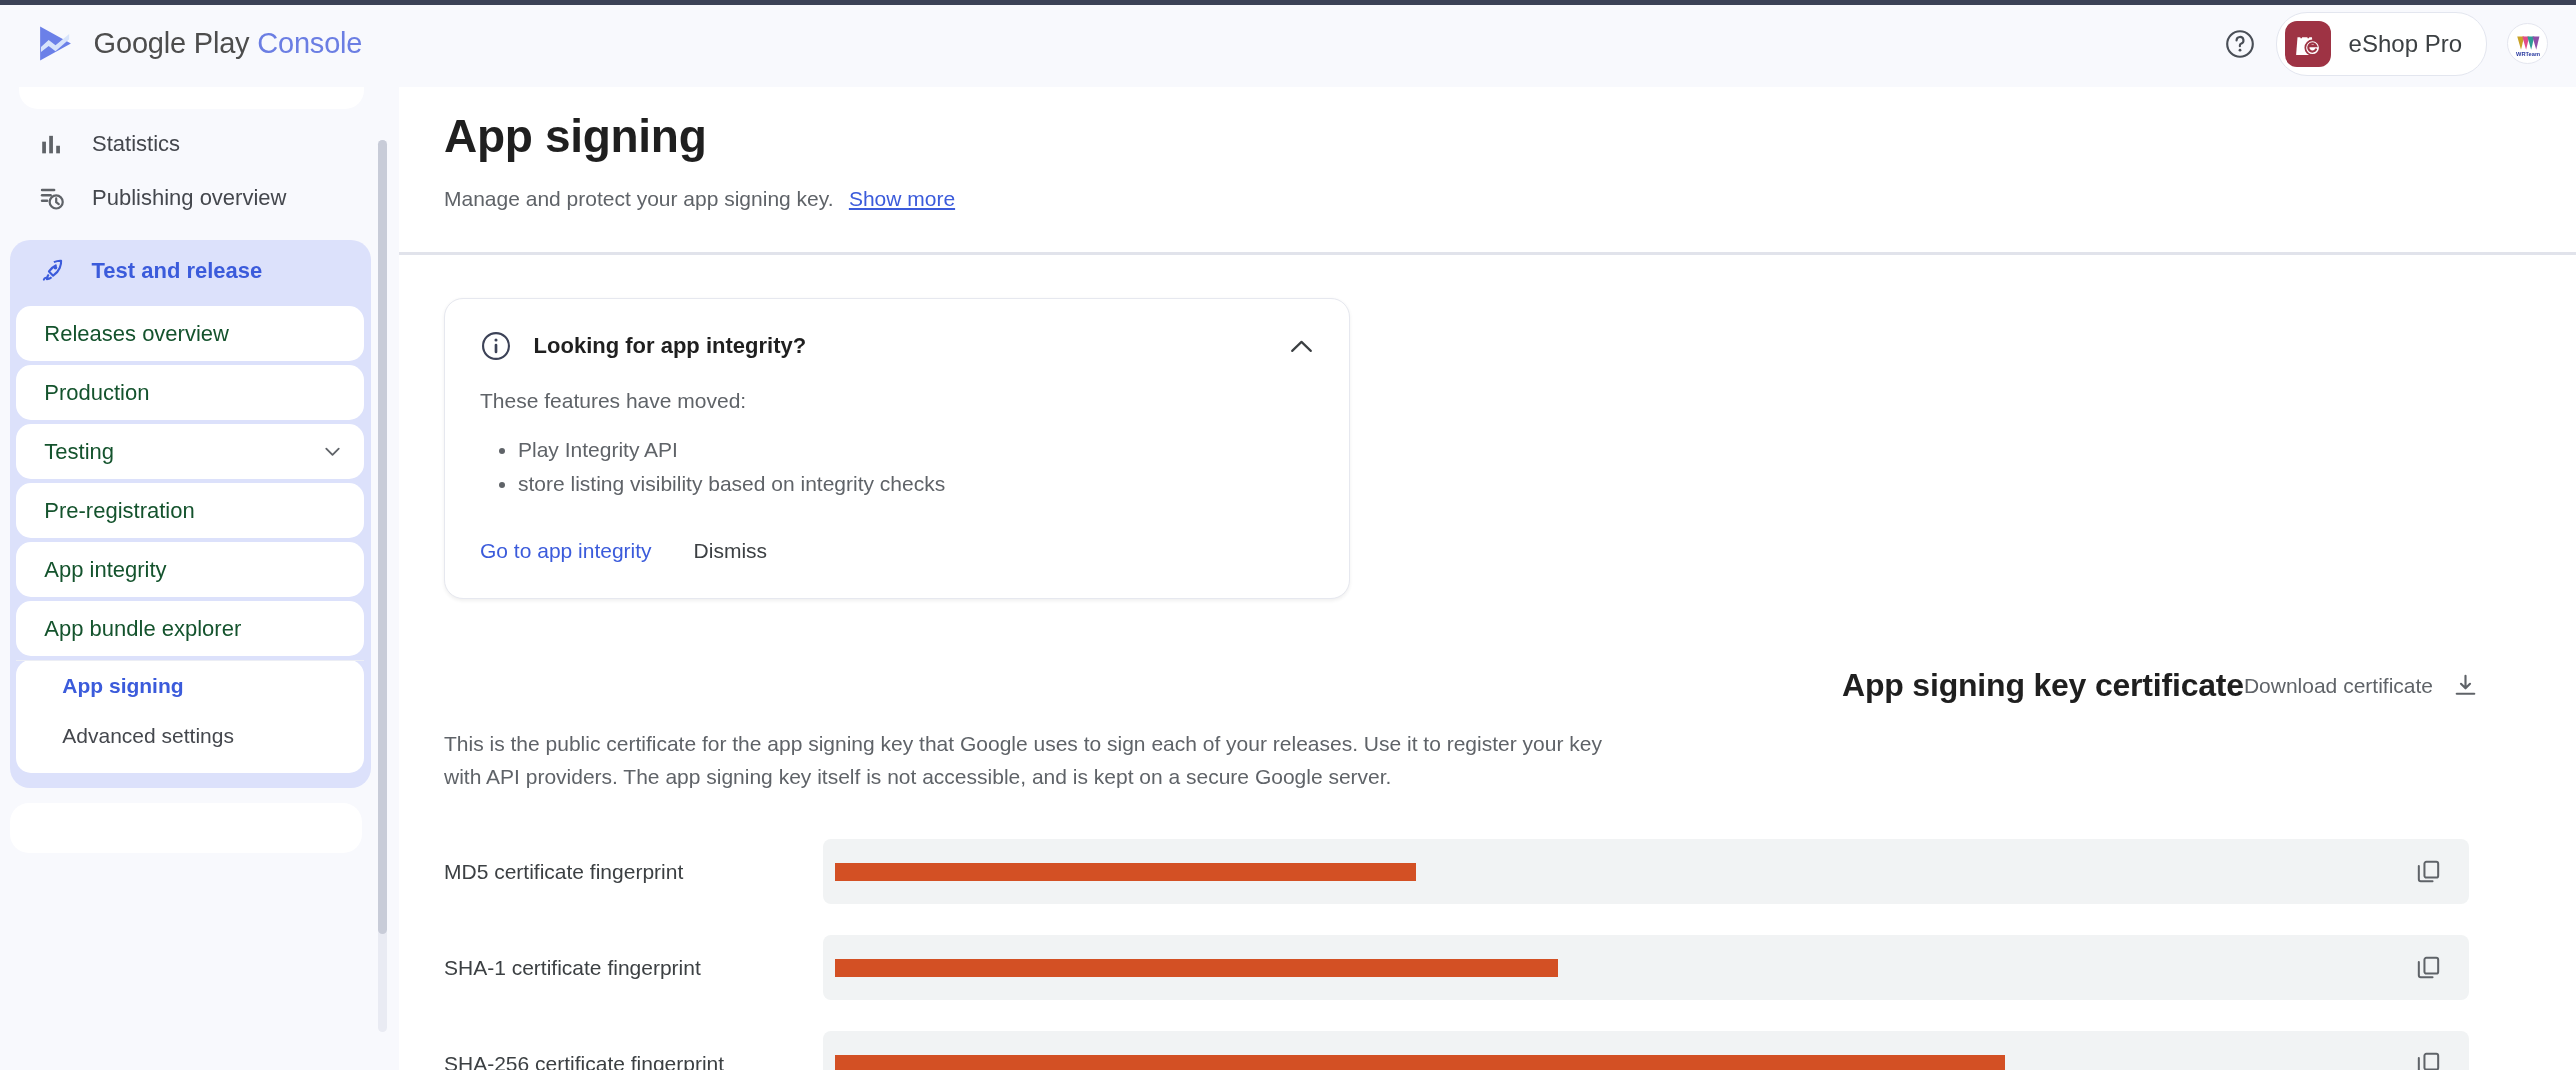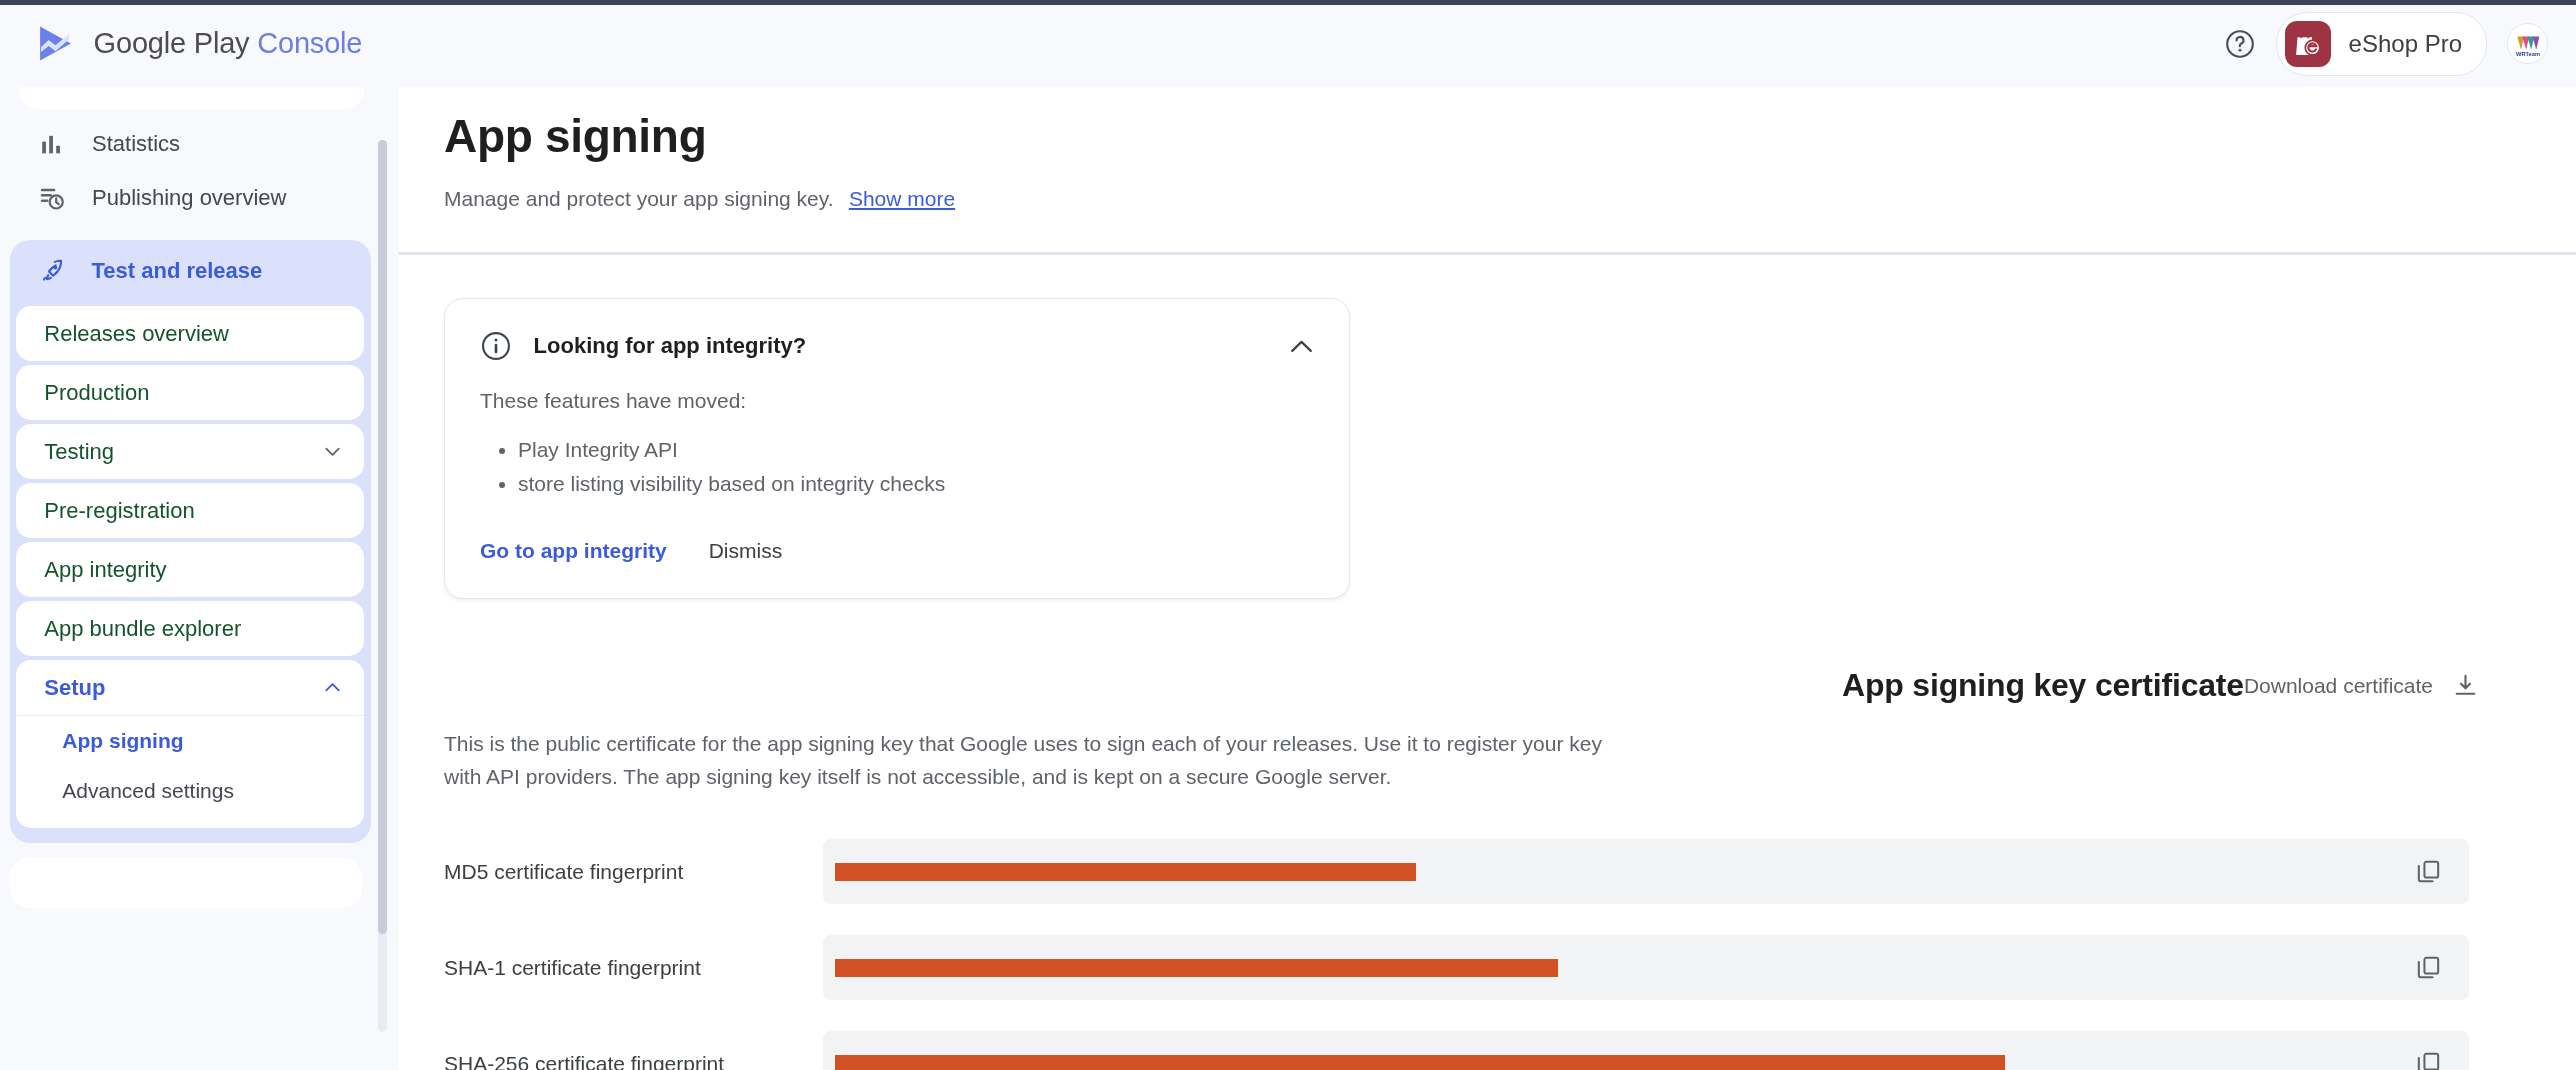--- a/index.html
+++ b/index.html
@@ -271,21 +271,21 @@
   }
   .info-body { margin-top: 27px; font-size: 21px; color: #5f6368; }
   .info-list { margin-top: 20px; padding-left: 38px; }
   .info-list li {
     font-size: 21px;
     color: #5f6368;
     line-height: 1.62;
     list-style: disc;
   }
   .info-actions { margin-top: 38px; display: flex; align-items: center; gap: 42px; }
-  .link-btn { font-size: 21px; color: #3b5bdb; cursor: pointer; font-weight: bold; }
+  .link-btn { font-size: 21px; color: #3b5bdb; cursor: pointer; }
   .plain-btn { font-size: 21px; color: #3c4043; cursor: pointer; }
 
   
   .sec-row {
     margin-top: 68px;
     display: flex;
     align-items: center;
     justify-content: flex-end;
     width: 2096px;
   }
@@ -454,26 +454,20 @@
 
       <div class="sub-item">
         <span class="lbl">App integrity</span>
       </div>
 
       <div class="sub-item">
         <span class="lbl">App bundle explorer</span>
       </div>
 
       <div class="sub-item expanded">
-        <div class="sub-item-row">
-          <span class="lbl active">Setup</span>
-          <svg class="chev" viewBox="0 0 24 24">
-            <path d="M5.5 15l6.5-6.5L18.5 15" fill="none" stroke="#3b5bdb" stroke-width="1.9" stroke-linecap="round" stroke-linejoin="round"></path>
-          </svg>
-        </div>
         <div class="sub-divider"></div>
         <div class="leaf">
           <span class="active">App signing</span>
         </div>
         <div class="leaf">
           <span>Advanced settings</span>
         </div>
         <div style="height:12px"></div>
       </div>
 

